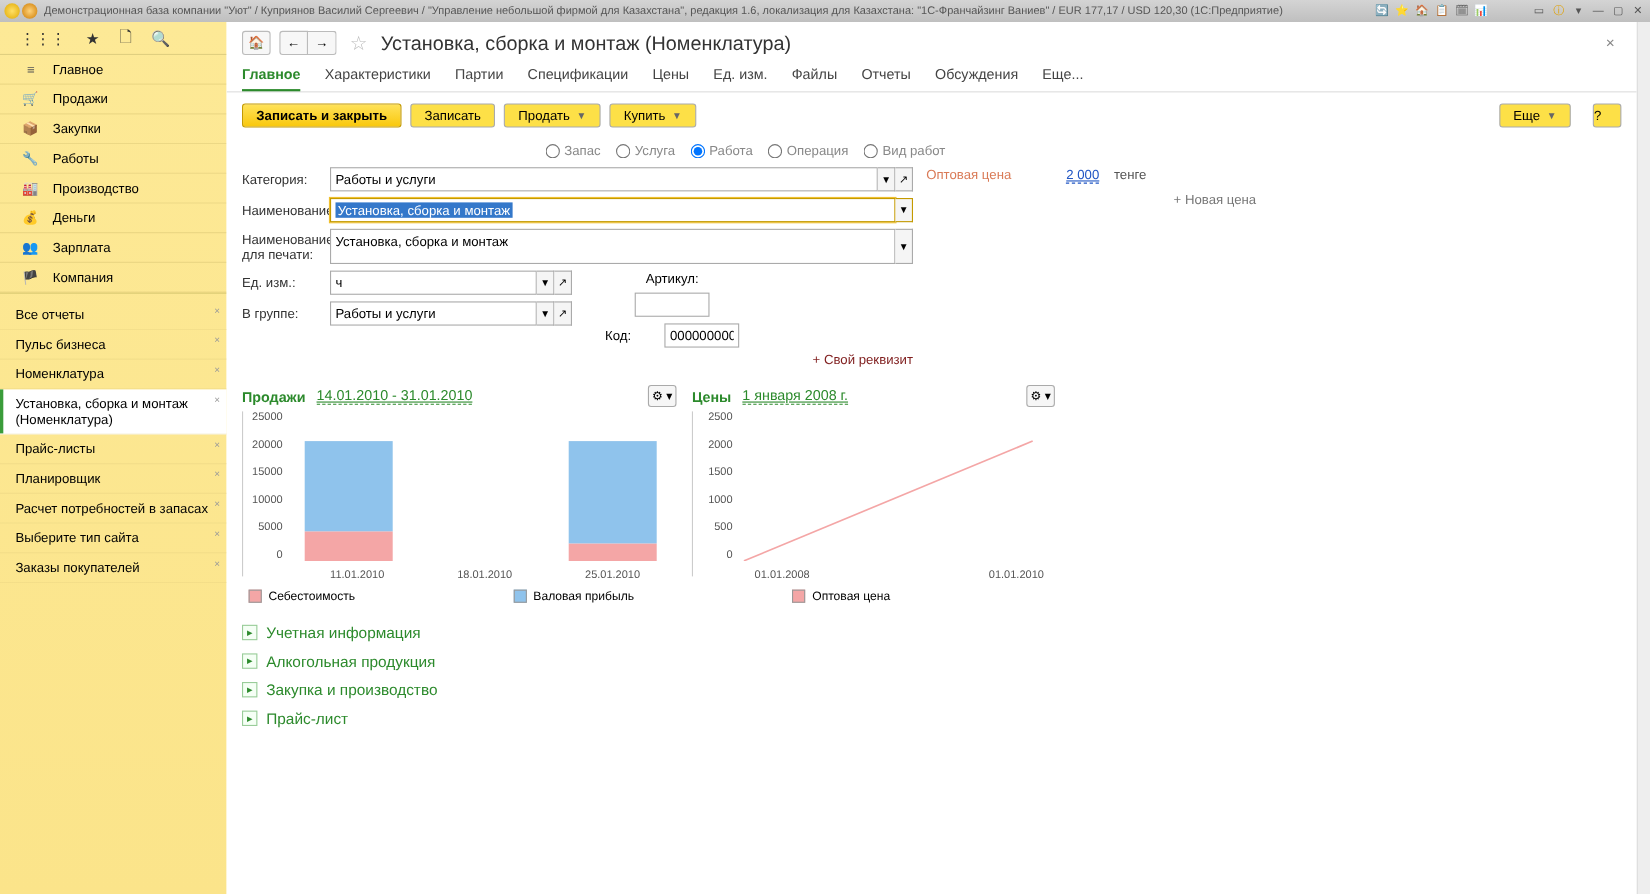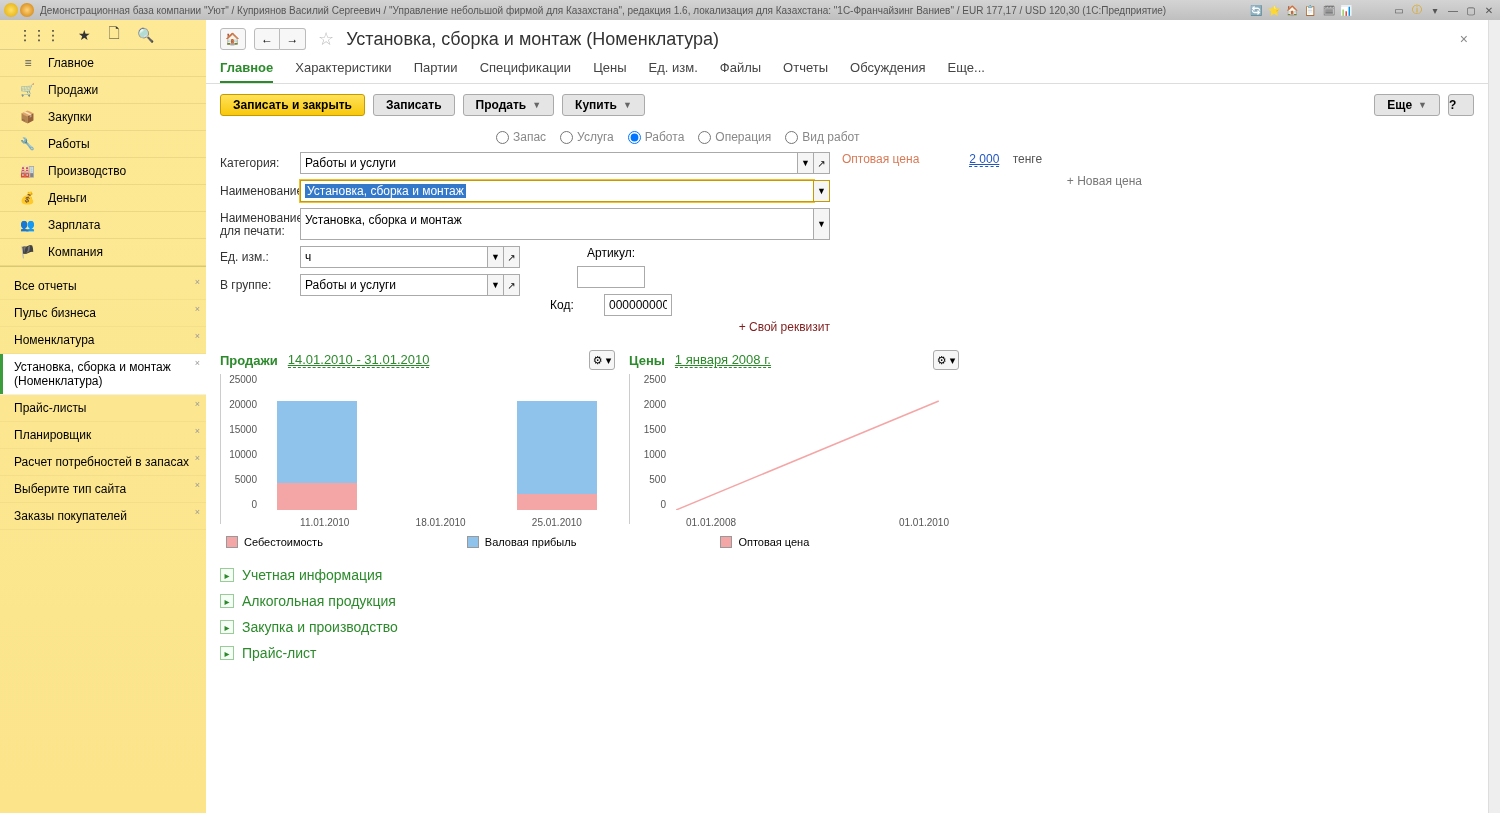--- a/index.html
+++ b/index.html
@@ -35,24 +35,24 @@
 .nav-group .nav-btn:last-child{border-radius:0 3px 3px 0; border-left:none;}
 .star { color:#bbb; font-size:18px; cursor:pointer; margin:0 4px;}
 .page-title { font-size:18px; color:#333;}
 .close-x { margin-left:auto; color:#888; font-size:14px; cursor:pointer; padding-right:6px;}
 
 .tabs { display:flex; gap:22px; padding:6px 14px 0; border-bottom:1px solid #ddd; font-size:13px;}
 .tab { padding-bottom:6px; cursor:pointer; color:#444;}
 .tab.active { color:#2c8a2c; border-bottom:2px solid #2c8a2c; font-weight:bold;}
 
 .toolbar { display:flex; align-items:center; gap:8px; padding:10px 14px;}
-.btn { height:22px; padding:0 12px; border:1px solid #aaa; background:#e5e5e5; border-radius:3px; font-size:12px; cursor:pointer; display:inline-flex; align-items:center; gap:6px;font-weight:bold;}
+.btn { height:22px; padding:0 12px; border:1px solid #aaa; background:#fde047; border-radius:3px; font-size:12px; cursor:pointer; display:inline-flex; align-items:center; gap:6px;}
 .btn.primary { background:linear-gradient(#ffe25a,#f9c80c); border-color:#c49a00; font-weight:bold;}
 .btn .caret { font-size:9px; color:#666;}
-.toolbar .right { margin-left:auto; display:flex; gap:8px;}
+.toolbar .right { margin-left:auto; display:flex; gap:20px;}
 
 .radio-row { display:flex; gap:14px; padding:4px 14px 8px 290px; font-size:12px; color:#888;}
 .radio-row label { display:flex; align-items:center; gap:4px; cursor:pointer;}
 
 .form-area { display:flex; padding:0 14px; gap:12px;}
 .form-left { width:610px;}
 .form-right { width:300px; font-size:12px;}
 .form-row { display:flex; align-items:flex-start; margin-bottom:6px; font-size:12px;}
 .form-row .lbl { width:80px; padding-top:4px; color:#333;}
 .form-row .lbl.wide { width:80px;}

